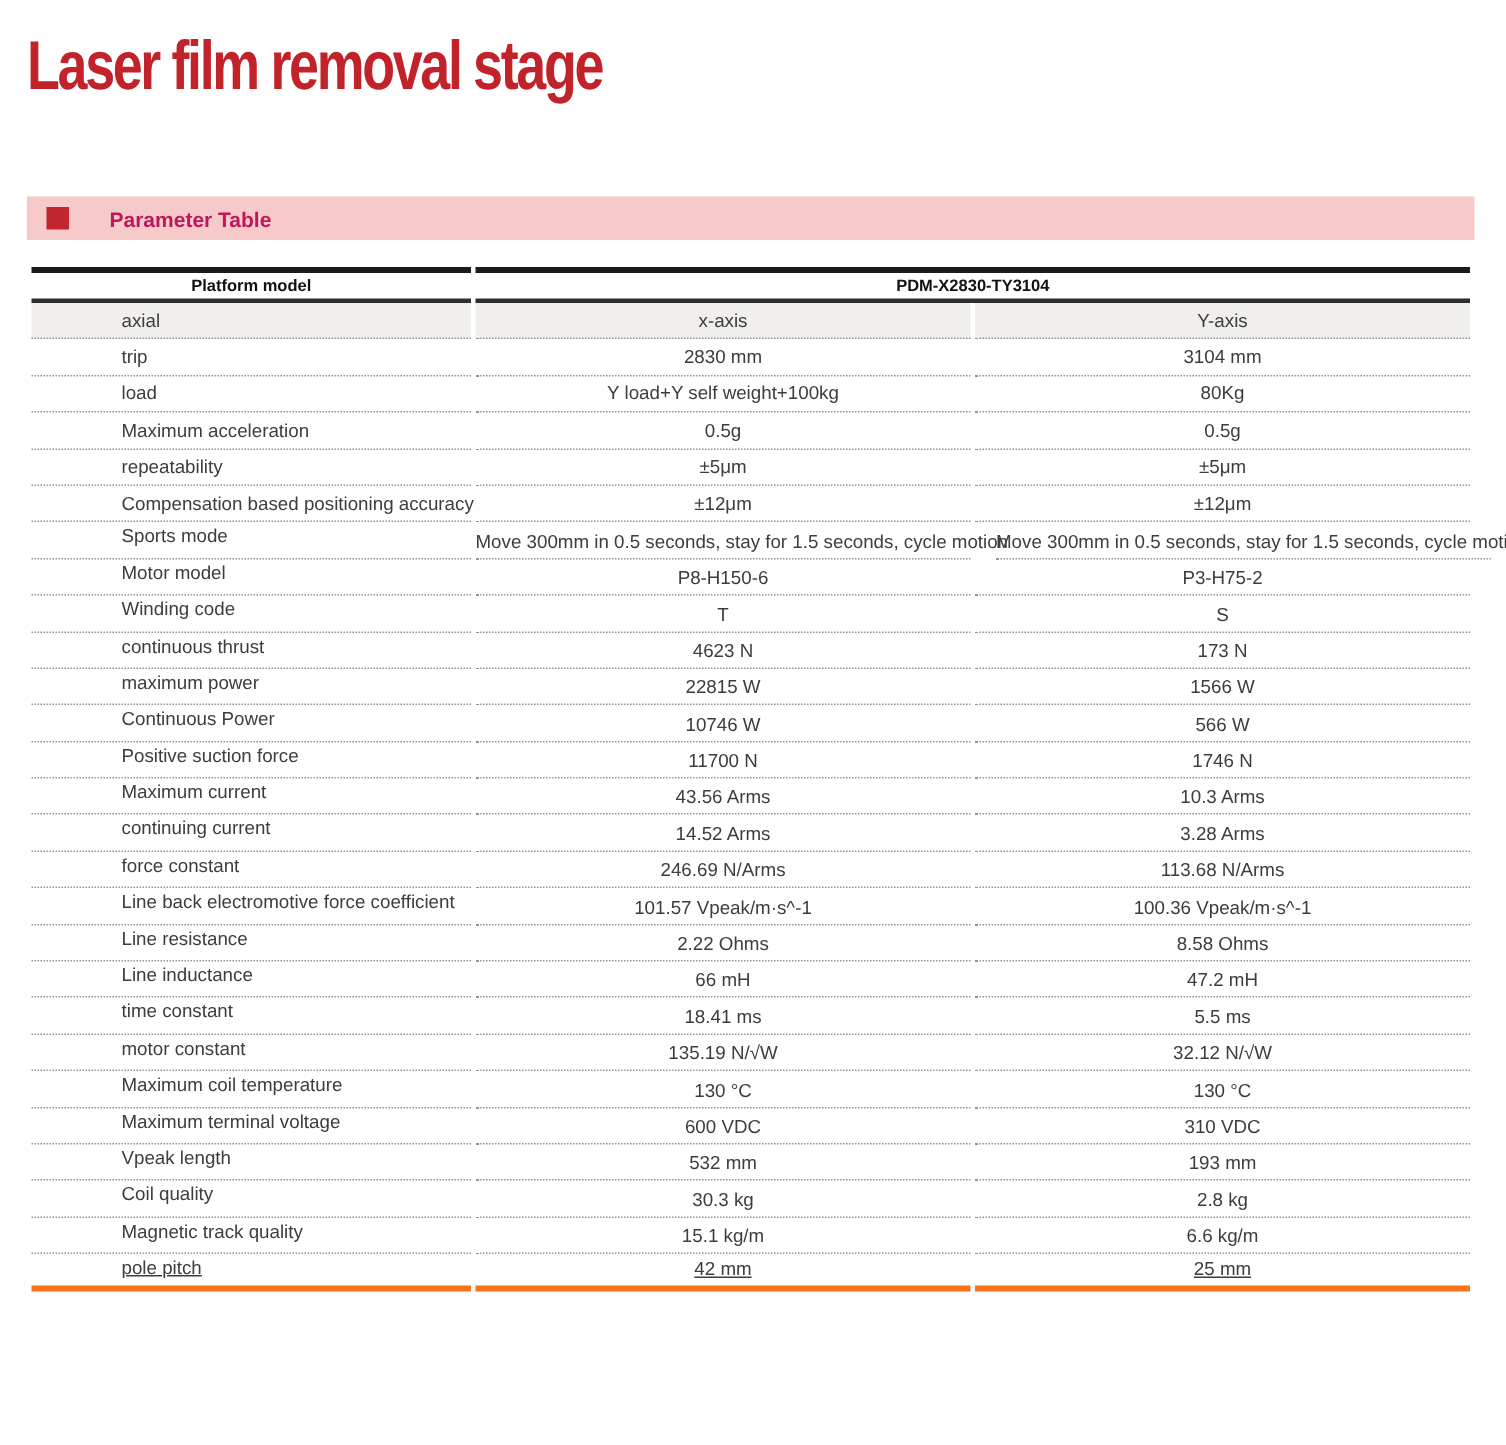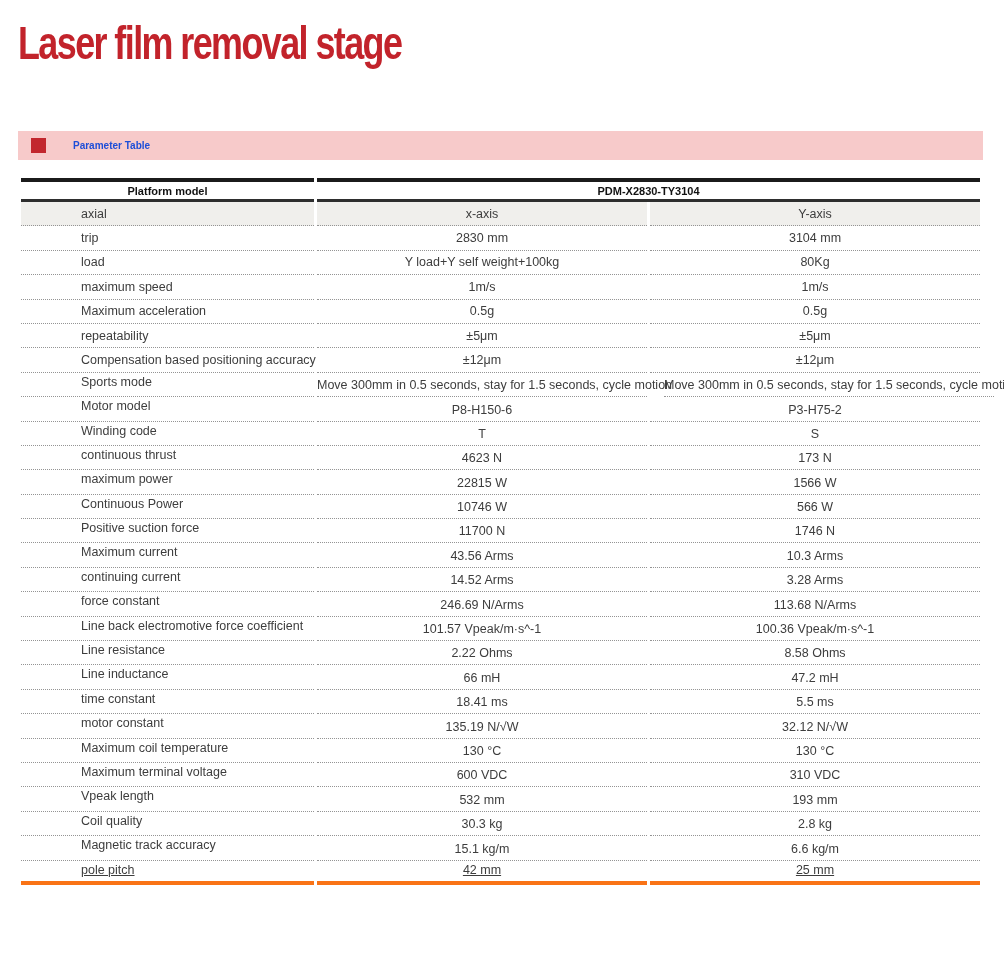--- a/index.html
+++ b/index.html
@@ -32,23 +32,23 @@
     align-items: center;
   }
   .section-banner .square-icon {
     width: 15px; height: 15px;
     background: #c2272e;
     margin-left: 13px;
     flex: 0 0 auto;
   }
   .section-banner .section-title {
     margin-left: 27px;
-    font-size: 10px;
+    font-size: 14px;
     font-weight: bold;
-    color: #1d4ed8;
+    color: #be185d;
   }
   
   table.param-table {
     position: absolute;
     left: 18px; top: 178px;
     width: 965px;
     border-collapse: separate;
     border-spacing: 3px 0;
     table-layout: fixed;
   }
@@ -130,25 +130,20 @@
         <td class="label">trip</td>
         <td class="val">2830 mm</td>
         <td class="val">3104 mm</td>
       </tr>
       <tr class="center">
         <td class="label">load</td>
         <td class="val">Y load+Y self weight+100kg</td>
         <td class="val">80Kg</td>
       </tr>
       <tr class="center">
-        <td class="label">maximum speed</td>
-        <td class="val">1m/s</td>
-        <td class="val">1m/s</td>
-      </tr>
-      <tr class="center">
         <td class="label">Maximum acceleration</td>
         <td class="val">0.5g</td>
         <td class="val">0.5g</td>
       </tr>
       <tr class="center">
         <td class="label">repeatability</td>
         <td class="val">±5μm</td>
         <td class="val">±5μm</td>
       </tr>
       <tr class="center">
@@ -245,21 +240,21 @@
         <td class="label">Vpeak length</td>
         <td class="val">532 mm</td>
         <td class="val">193 mm</td>
       </tr>
       <tr class="split">
         <td class="label">Coil quality</td>
         <td class="val">30.3 kg</td>
         <td class="val">2.8 kg</td>
       </tr>
       <tr class="split">
-        <td class="label">Magnetic track accuracy</td>
+        <td class="label">Magnetic track quality</td>
         <td class="val">15.1 kg/m</td>
         <td class="val">6.6 kg/m</td>
       </tr>
       <tr class="split">
         <td class="label">pole pitch</td>
         <td class="val">42 mm</td>
         <td class="val">25 mm</td>
       </tr>
     </tbody>
 </table>

